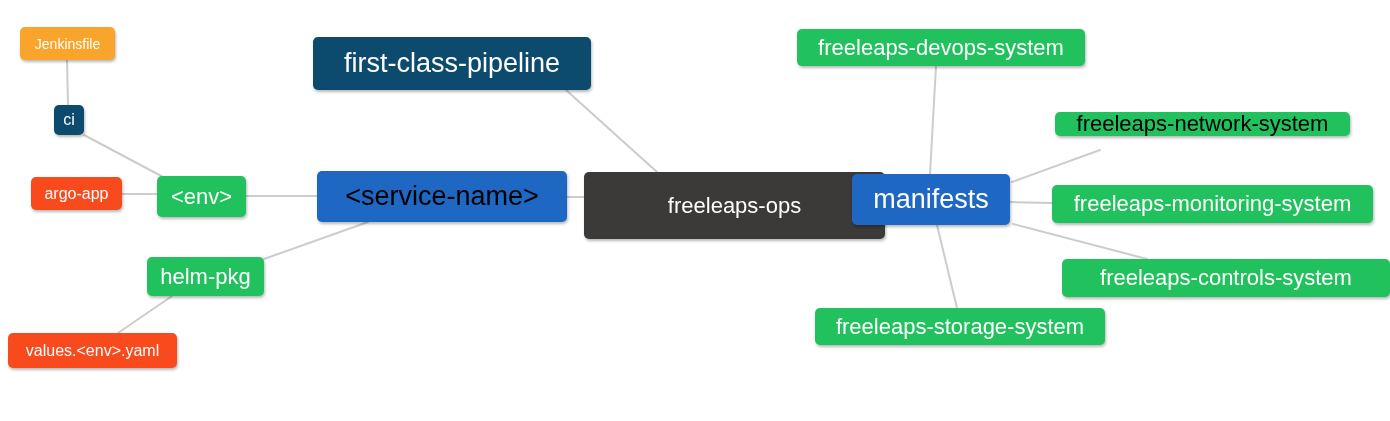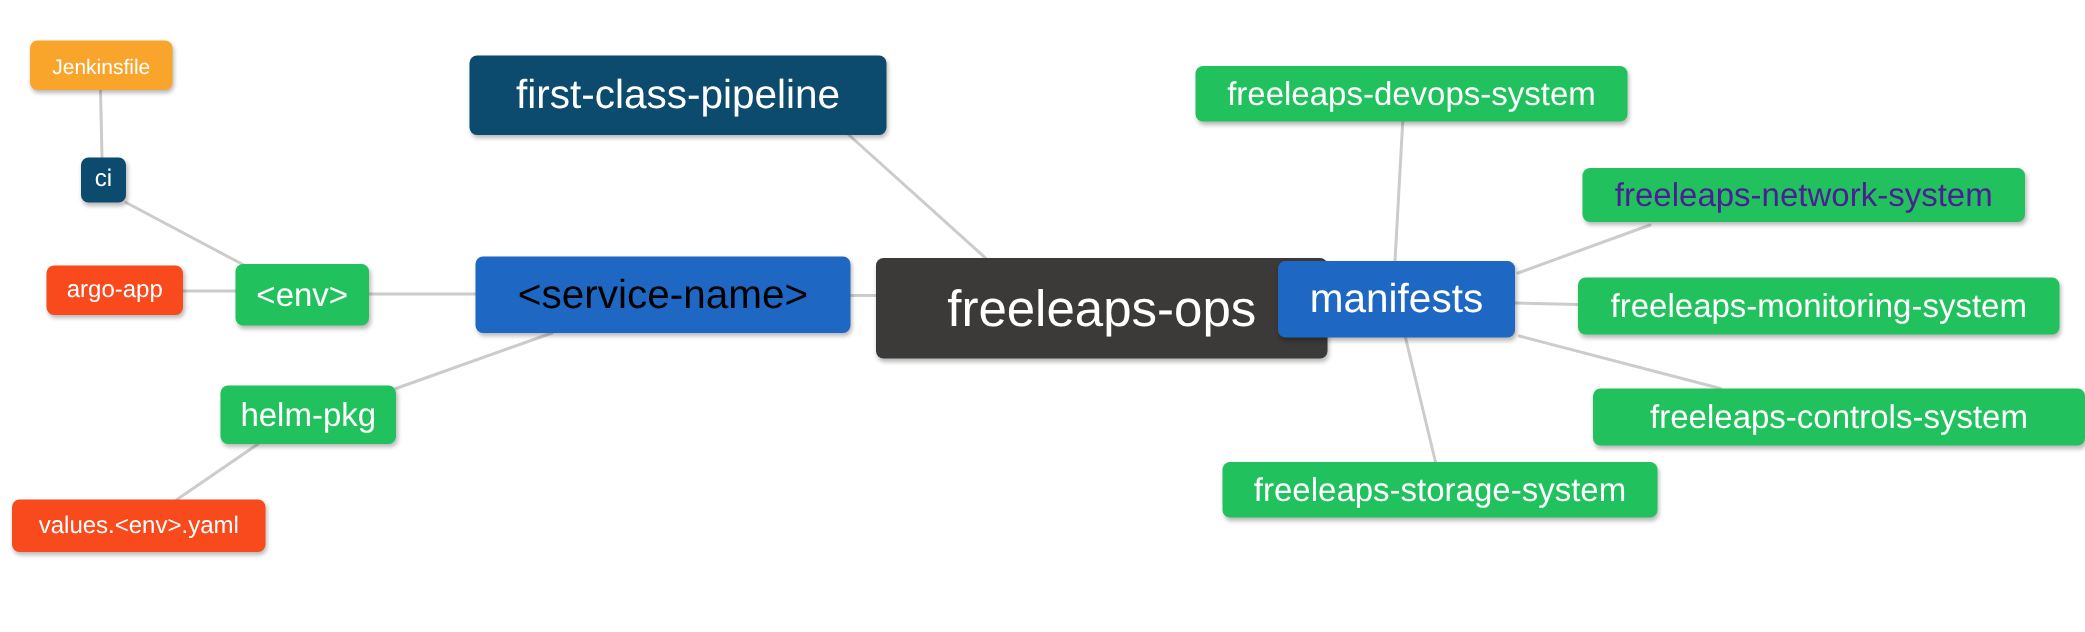--- a/index.html
+++ b/index.html
@@ -51,28 +51,28 @@
       <line x1="566" y1="90" x2="657" y2="172" stroke="#CCCCCC" stroke-width="2" stroke-linecap="round"></line>
       <line x1="567" y1="197" x2="584" y2="197" stroke="#CCCCCC" stroke-width="2" stroke-linecap="round"></line>
       <line x1="847" y1="202" x2="852" y2="202" stroke="#CCCCCC" stroke-width="2" stroke-linecap="round"></line>
       <line x1="930" y1="174" x2="936" y2="66" stroke="#CCCCCC" stroke-width="2" stroke-linecap="round"></line>
       <line x1="1012" y1="182" x2="1100" y2="150" stroke="#CCCCCC" stroke-width="2" stroke-linecap="round"></line>
       <line x1="1010" y1="202" x2="1052" y2="203" stroke="#CCCCCC" stroke-width="2" stroke-linecap="round"></line>
       <line x1="1013" y1="224" x2="1147" y2="259" stroke="#CCCCCC" stroke-width="2" stroke-linecap="round"></line>
       <line x1="937" y1="225" x2="957" y2="308" stroke="#CCCCCC" stroke-width="2" stroke-linecap="round"></line>
     </svg>
 
-<div class="node" style="left: 584px; top: 172px; width: 301px; height: 67px; font-size: 34px; background: rgb(59, 58, 56); color: rgb(255, 255, 255);">freeleaps-ops</div>
+<div class="node" style="left: 584px; top: 172px; width: 301px; height: 67px; font-size: 22px; background: rgb(59, 58, 56); color: rgb(255, 255, 255);">freeleaps-ops</div>
     <div class="node" style="left: 313px; top: 37px; width: 278px; height: 53px; font-size: 27px; background: #0c4a6e; color: rgb(255, 255, 255);">first-class-pipeline</div>
     <div class="node" style="left: 317px; top: 171px; width: 250px; height: 51px; font-size: 27px; background: rgb(30, 104, 196); color: #000000;">&lt;service-name&gt;</div>
     <div class="node" style="left: 852px; top: 174px; width: 158px; height: 51px; font-size: 27px; background: rgb(30, 104, 196); color: rgb(255, 255, 255);">manifests</div>
     <div class="node" style="left: 157px; top: 176px; width: 89px; height: 41px; font-size: 22px; background: rgb(33, 194, 94); color: rgb(255, 255, 255);">&lt;env&gt;</div>
     <div class="node" style="left: 147px; top: 257px; width: 117px; height: 39px; font-size: 22px; background: rgb(33, 194, 94); color: rgb(255, 255, 255);">helm-pkg</div>
     <div class="node" style="left: 54px; top: 105px; width: 30px; height: 30px; font-size: 16px; background: #0c4a6e; color: rgb(255, 255, 255);">ci</div>
     <div class="node" style="left: 31px; top: 177px; width: 91px; height: 33px; font-size: 16px; background: rgb(248, 74, 28); color: rgb(255, 255, 255);">argo-app</div>
     <div class="node" style="left: 8px; top: 333px; width: 169px; height: 35px; font-size: 16px; background: rgb(248, 74, 28); color: rgb(255, 255, 255); text-align: center;">values.&lt;env&gt;.yaml</div>
     <div class="node" style="left: 20px; top: 27px; width: 95px; height: 33px; font-size: 14px; background: rgb(249, 164, 43); color: rgb(255, 255, 255);">Jenkinsfile</div>
-    <div class="node" style="left: 797px; top: 29px; width: 288px; height: 37px; font-size: 22px; background: rgb(33, 194, 94); color: rgb(255, 255, 255); margin-top: 15px;">freeleaps-devops-system</div>
-    <div class="node" style="left: 1055px; top: 112px; width: 295px; height: 36px; font-size: 22px; background: rgb(33, 194, 94); color: #4c1d95;">freeleaps-network-system</div>
+    <div class="node" style="left: 797px; top: 29px; width: 288px; height: 37px; font-size: 22px; background: rgb(33, 194, 94); color: rgb(255, 255, 255);">freeleaps-devops-system</div>
+    <div class="node" style="left: 1055px; top: 112px; width: 295px; height: 24px; font-size: 22px; background: rgb(33, 194, 94); color: #000000;">freeleaps-network-system</div>
     <div class="node" style="left: 1052px; top: 185px; width: 321px; height: 38px; font-size: 22px; background: rgb(33, 194, 94); color: rgb(255, 255, 255);">freeleaps-monitoring-system</div>
     <div class="node" style="left: 1062px; top: 259px; width: 328px; height: 38px; font-size: 22px; background: rgb(33, 194, 94); color: rgb(255, 255, 255);">freeleaps-controls-system</div>
     <div class="node" style="left: 815px; top: 308px; width: 290px; height: 37px; font-size: 22px; background: rgb(33, 194, 94); color: rgb(255, 255, 255);">freeleaps-storage-system</div>
   </div>
 
 </body></html>

